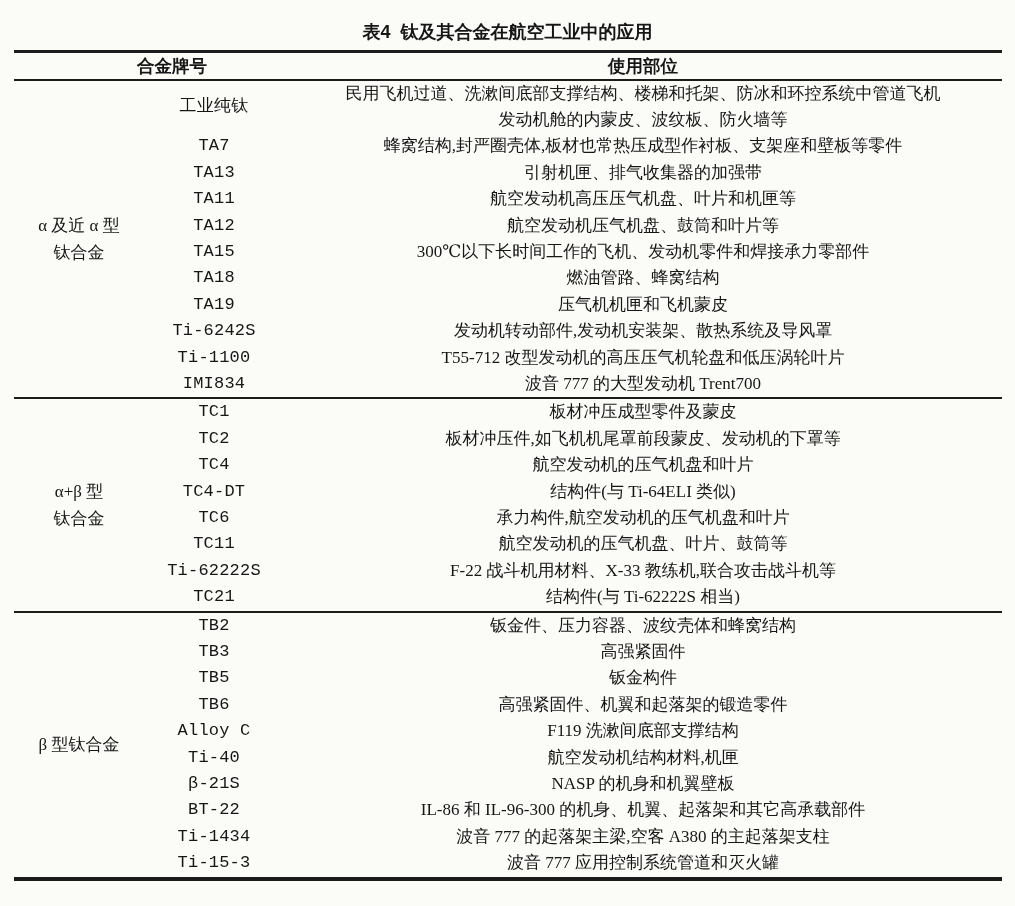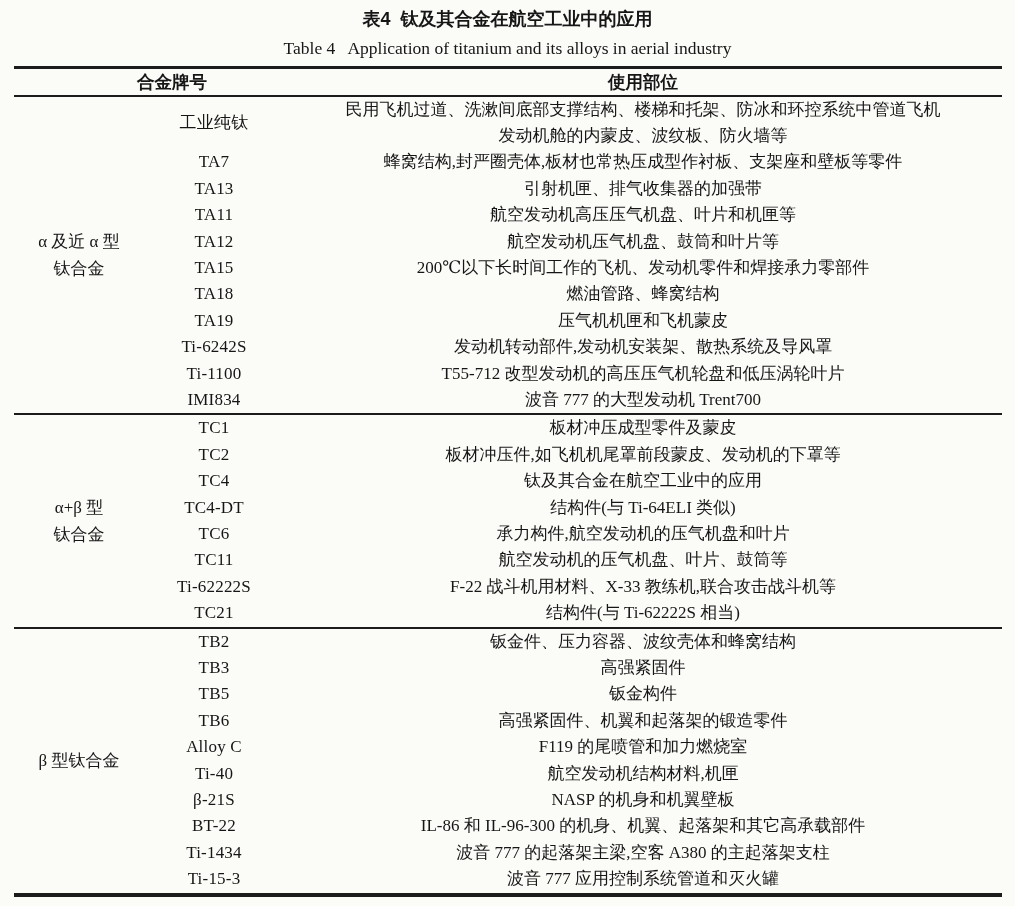--- a/index.html
+++ b/index.html
@@ -11,21 +11,21 @@
     color: #161616;
     font-family: "Liberation Serif", "DejaVu Serif", serif;
     overflow: hidden;
   }
   .caption-cn {
     text-align: center;
     font-family: "Liberation Sans", "DejaVu Sans", sans-serif;
     font-weight: bold;
     font-size: 18px;
     line-height: 24px;
-    padding-top: 7px;
+    padding-top: 20px;
     white-space: pre;
   }
   .caption-en {
     text-align: center;
     font-size: 17.5px;
     line-height: 24px;
     padding-top: 5px;
     white-space: pre;
   }
   table.alloy-table {
@@ -51,29 +51,28 @@
   th.h-alloy { text-indent: 46px; }
   tbody { border-top: 2px solid #1c1c1c; }
   td {
     padding: 0;
     text-align: center;
     vertical-align: middle;
     font-size: 17px;
     line-height: 26.4px;
   }
   td.group-cell div { line-height: 27px; text-align: center; }
-  td.alloy-cell { letter-spacing: 0.2px; }
+  td.alloy-cell { letter-spacing: 0.2px; font-family: Liberation Mono, monospace; }
   td.usage-cell div { white-space: nowrap; }
 </style>
 </head>
 <body>
 
 <div class="page">
   <div class="caption-cn">表4  钛及其合金在航空工业中的应用</div>
-  <div class="caption-en">Table 4   Application of titanium and its alloys in aerial industry</div>
 
   <table class="alloy-table">
     <colgroup>
       <col class="c-group">
       <col class="c-alloy">
       <col class="c-usage">
     </colgroup>
     <thead>
       <tr>
         <th colspan="2" class="h-alloy">合金牌号</th>
@@ -112,21 +111,21 @@
         </tr>
         <tr>
           <td class="alloy-cell">TA12</td>
           <td class="usage-cell">
             <div>航空发动机压气机盘、鼓筒和叶片等</div>
           </td>
         </tr>
         <tr>
           <td class="alloy-cell">TA15</td>
           <td class="usage-cell">
-            <div>200℃以下长时间工作的飞机、发动机零件和焊接承力零部件</div>
+            <div>300℃以下长时间工作的飞机、发动机零件和焊接承力零部件</div>
           </td>
         </tr>
         <tr>
           <td class="alloy-cell">TA18</td>
           <td class="usage-cell">
             <div>燃油管路、蜂窝结构</div>
           </td>
         </tr>
         <tr>
           <td class="alloy-cell">TA19</td>
@@ -166,21 +165,21 @@
         </tr>
         <tr>
           <td class="alloy-cell">TC2</td>
           <td class="usage-cell">
             <div>板材冲压件,如飞机机尾罩前段蒙皮、发动机的下罩等</div>
           </td>
         </tr>
         <tr>
           <td class="alloy-cell">TC4</td>
           <td class="usage-cell">
-            <div>钛及其合金在航空工业中的应用</div>
+            <div>航空发动机的压气机盘和叶片</div>
           </td>
         </tr>
         <tr>
           <td class="alloy-cell">TC4-DT</td>
           <td class="usage-cell">
             <div>结构件(与 Ti-64ELI 类似)</div>
           </td>
         </tr>
         <tr>
           <td class="alloy-cell">TC6</td>
@@ -231,21 +230,21 @@
         </tr>
         <tr>
           <td class="alloy-cell">TB6</td>
           <td class="usage-cell">
             <div>高强紧固件、机翼和起落架的锻造零件</div>
           </td>
         </tr>
         <tr>
           <td class="alloy-cell">Alloy C</td>
           <td class="usage-cell">
-            <div>F119 的尾喷管和加力燃烧室</div>
+            <div>F119 洗漱间底部支撑结构</div>
           </td>
         </tr>
         <tr>
           <td class="alloy-cell">Ti-40</td>
           <td class="usage-cell">
             <div>航空发动机结构材料,机匣</div>
           </td>
         </tr>
         <tr>
           <td class="alloy-cell">β-21S</td>

